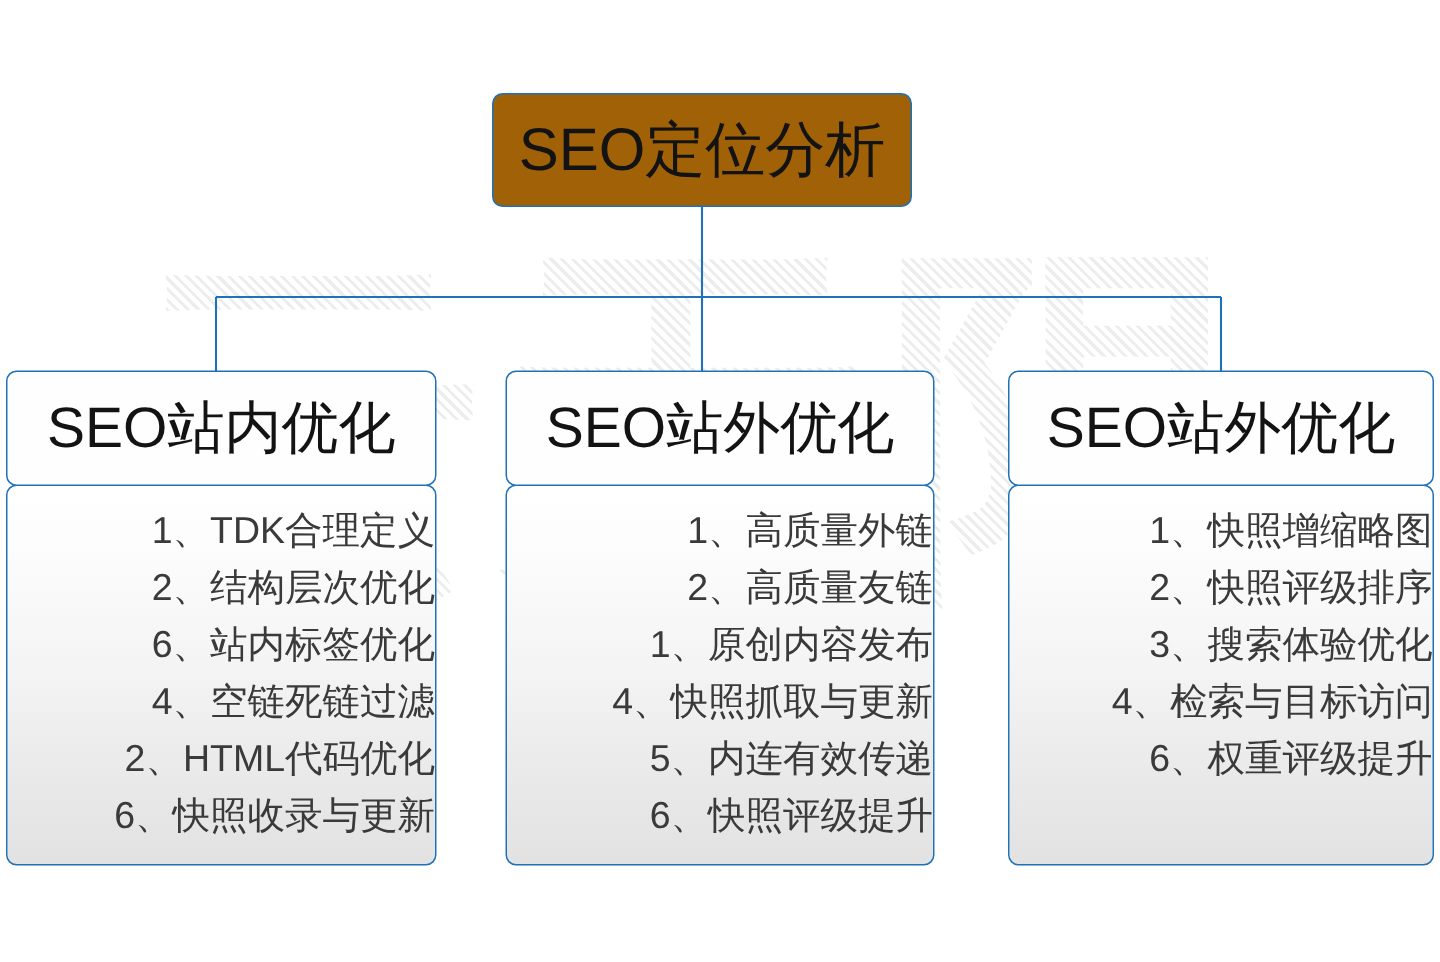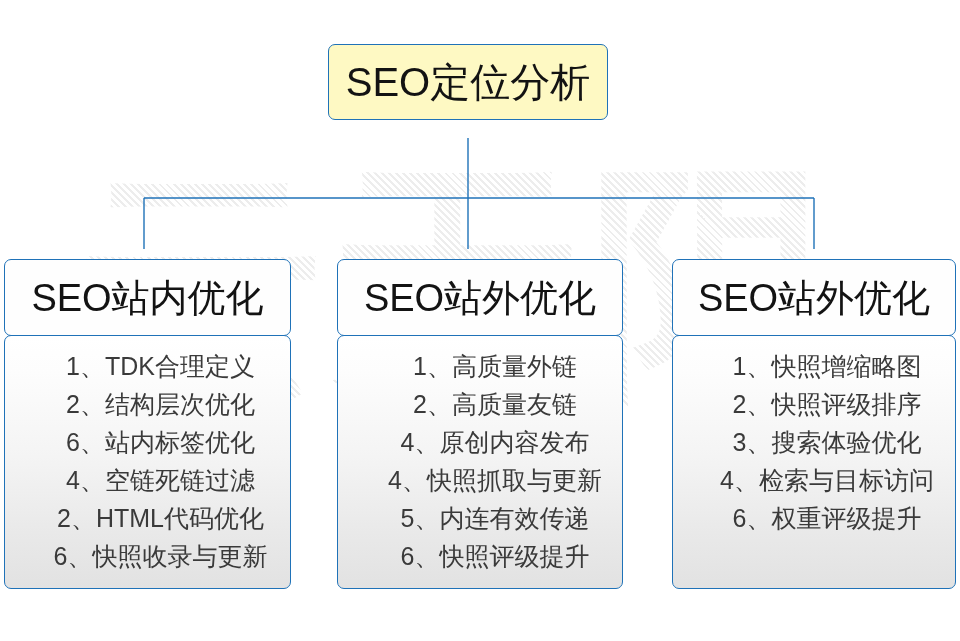--- a/index.html
+++ b/index.html
@@ -55,44 +55,44 @@
     left: 0; top: 0;
     width: 960px; height: 641px;
     z-index: 1;
     pointer-events: none;
   }
 
   
   .root-box {
     position: absolute;
     left: 328px;
-    top: 44px;
+    top: 62px;
     width: 280px;
     height: 76px;
     box-sizing: border-box;
     border: 1.3px solid #1f72b8;
     border-radius: 7px;
-    background: #fef9c3;
+    background: #a16207;
     display: flex;
     align-items: center;
     justify-content: center;
     z-index: 3;
   }
   .root-title {
     font-size: 40px;
     color: #131313;
     letter-spacing: 0px;
     line-height: 1;
     white-space: nowrap;
   }
 
   
   .column {
     position: absolute;
-    top: 259px;
+    top: 247px;
     z-index: 3;
   }
   .col-1 { left: 4px;   width: 287px; }
   .col-2 { left: 325px; width: 286px; padding-left: 12px; }
   .col-3 { left: 672px; width: 284px; }
 
   .col-header {
     box-sizing: border-box;
     height: 77px;
     border: 1.3px solid #1f72b8;
@@ -128,21 +128,21 @@
     flex-direction: column;
     align-items: center;
     justify-content: flex-start;
   }
 
   .list-item {
     font-size: 25px;
     color: #3a3a3a;
     line-height: 38px;
     white-space: nowrap;
-    text-align: center;
+    text-align: right;
     width: 100%;
     box-sizing: border-box;
   }
   .col-1 .list-item { padding-left: 26px; }
   .col-2 .list-item { padding-left: 30px; }
   .col-3 .list-item { padding-left: 26px; }
 </style>
 </head>
 <body>
 
@@ -181,21 +181,21 @@
     </div>
   </div>
 
   <div class="column col-2">
     <div class="col-header">
       <span class="col-header-title">SEO站外优化</span>
     </div>
     <div class="col-body">
       <div class="list-item">1、高质量外链</div>
       <div class="list-item">2、高质量友链</div>
-      <div class="list-item">4、原创内容发布</div>
+      <div class="list-item">1、原创内容发布</div>
       <div class="list-item">4、快照抓取与更新</div>
       <div class="list-item">5、内连有效传递</div>
       <div class="list-item">6、快照评级提升</div>
     </div>
   </div>
 
   <div class="column col-3">
     <div class="col-header">
       <span class="col-header-title">SEO站外优化</span>
     </div>

